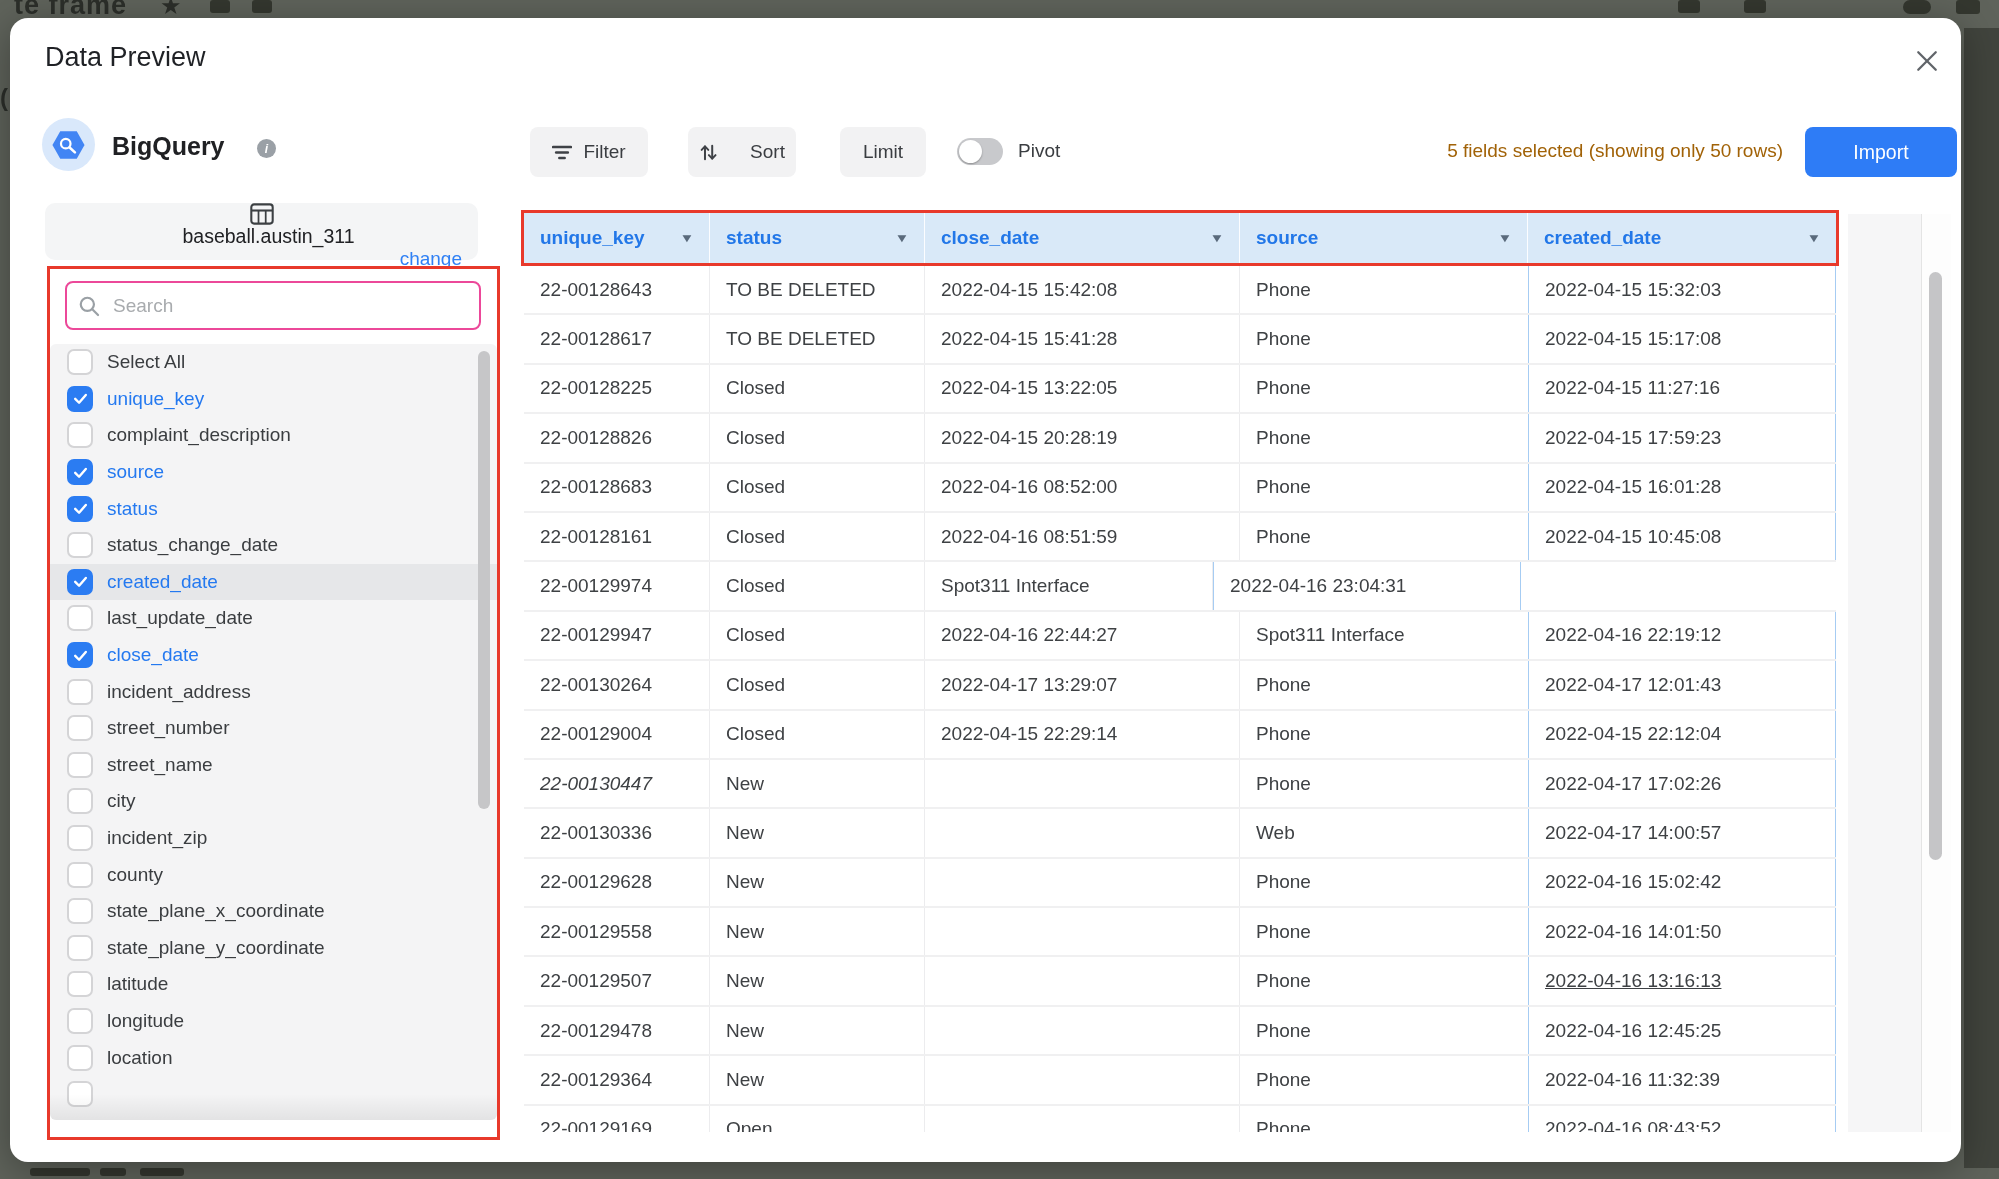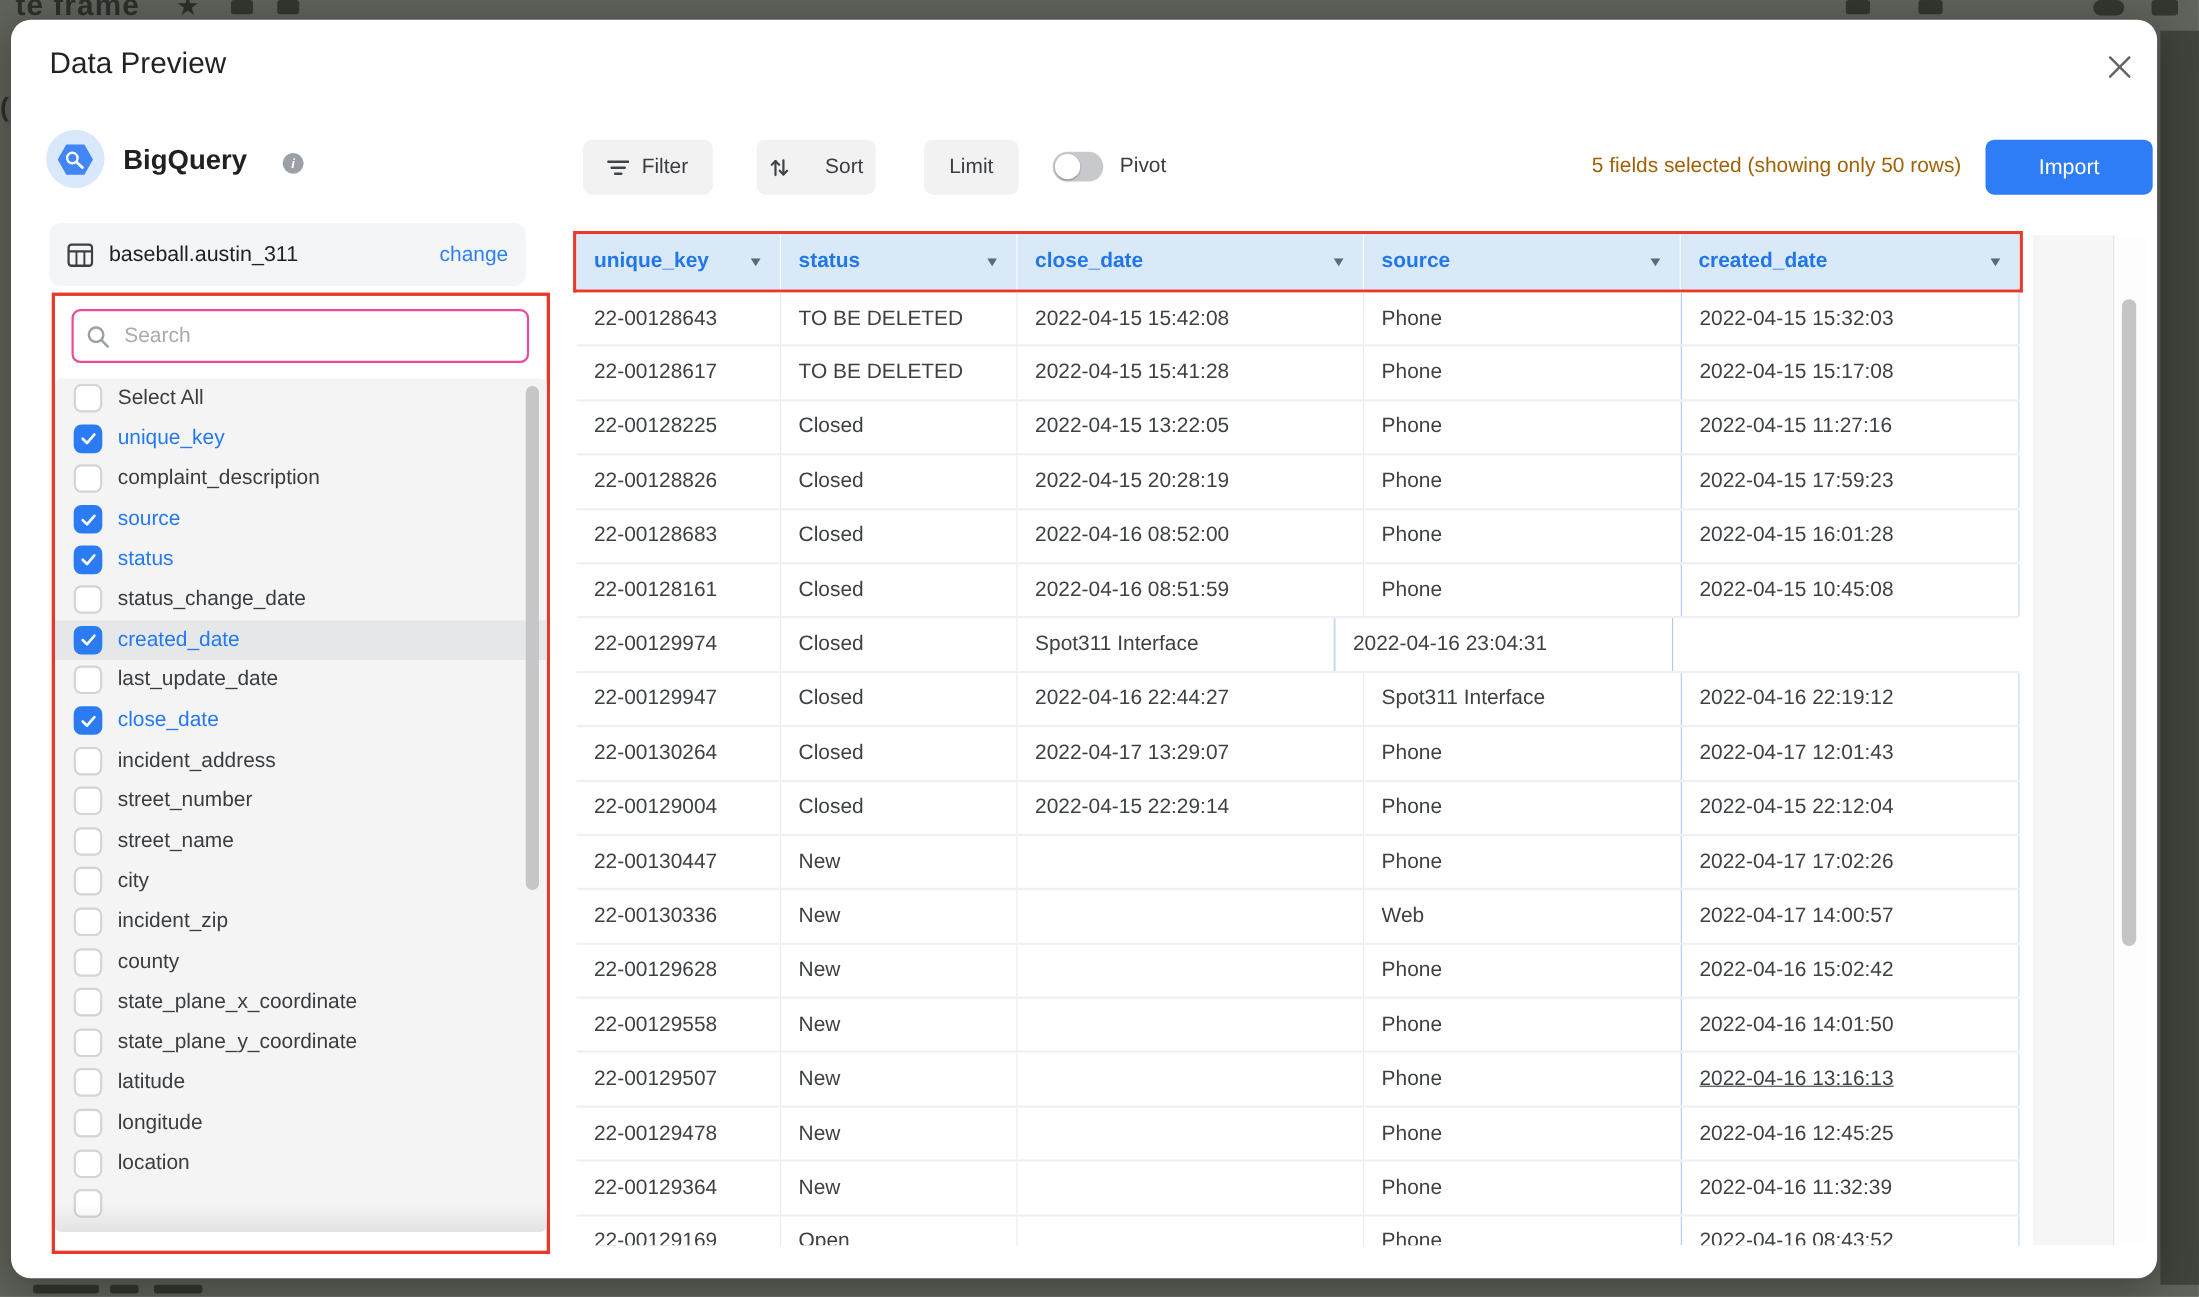--- a/index.html
+++ b/index.html
@@ -24,21 +24,21 @@
 
   .bq-logo-circle { position:absolute; left:32px; top:100px; width:53px; height:53px; border-radius:50%;
                     background:#d9e8fb; display:flex; align-items:center; justify-content:center; }
   .bq-name { position:absolute; left:102px; top:114px; font-size:25px; font-weight:700; color:#202124; }
   .info-dot { position:absolute; left:247px; top:121px; width:19px; height:19px; border-radius:50%;
               background:#9aa0a6; color:#fff; font-size:12px; font-weight:700; display:flex;
               align-items:center; justify-content:center; font-style:italic; }
 
   
   .ds-card { position:absolute; left:35px; top:185px; width:433px; height:57px; background:#f4f5f6;
-             border-radius:10px; display:flex; align-items:center; padding:0 16px; }
+             border-radius:10px; display:flex; align-items:center; padding:0 16px;flex-direction:column; }
   .ds-name { font-size:19.5px; color:#202124; margin-left:14px; }
   .ds-change { margin-left:auto; font-size:19px; color:#2f80f5; cursor:pointer; }
 
   
   .left-box { position:absolute; left:37px; top:248px; width:453px; height:874px; background:#fff;
               border:3px solid #e8392b; }
   .search-wrap { position:absolute; left:15px; top:12px; width:416px; height:49px; }
   .search-input { width:100%; height:100%; border:2px solid #ec4899; border-radius:8px; font-size:19px;
                   padding-left:46px; color:#333; outline:none; font-family:"Liberation Sans",sans-serif; background:#fff; }
   .search-input::placeholder { color:#a8abae; }
@@ -390,21 +390,21 @@
           <div class="td" style="width: 308px;">2022-04-17 12:01:43</div>
         </div>
         <div class="tr">
           <div class="td" style="width: 186px;">22-00129004</div>
           <div class="td" style="width: 215px;">Closed</div>
           <div class="td" style="width: 315px;">2022-04-15 22:29:14</div>
           <div class="td" style="width: 288px;">Phone</div>
           <div class="td" style="width: 308px;">2022-04-15 22:12:04</div>
         </div>
         <div class="tr">
-          <div class="td" style="width: 186px;">22-00130447</div>
+          <div class="td" style="width: 186px; font-style: italic;">22-00130447</div>
           <div class="td" style="width: 215px;">New</div>
           <div class="td" style="width: 315px;"></div>
           <div class="td" style="width: 288px;">Phone</div>
           <div class="td" style="width: 308px; text-align: center;">2022-04-17 17:02:26</div>
         </div>
         <div class="tr">
           <div class="td" style="width: 186px;">22-00130336</div>
           <div class="td" style="width: 215px;">New</div>
           <div class="td" style="width: 315px;"></div>
           <div class="td" style="width: 288px;">Web</div>

